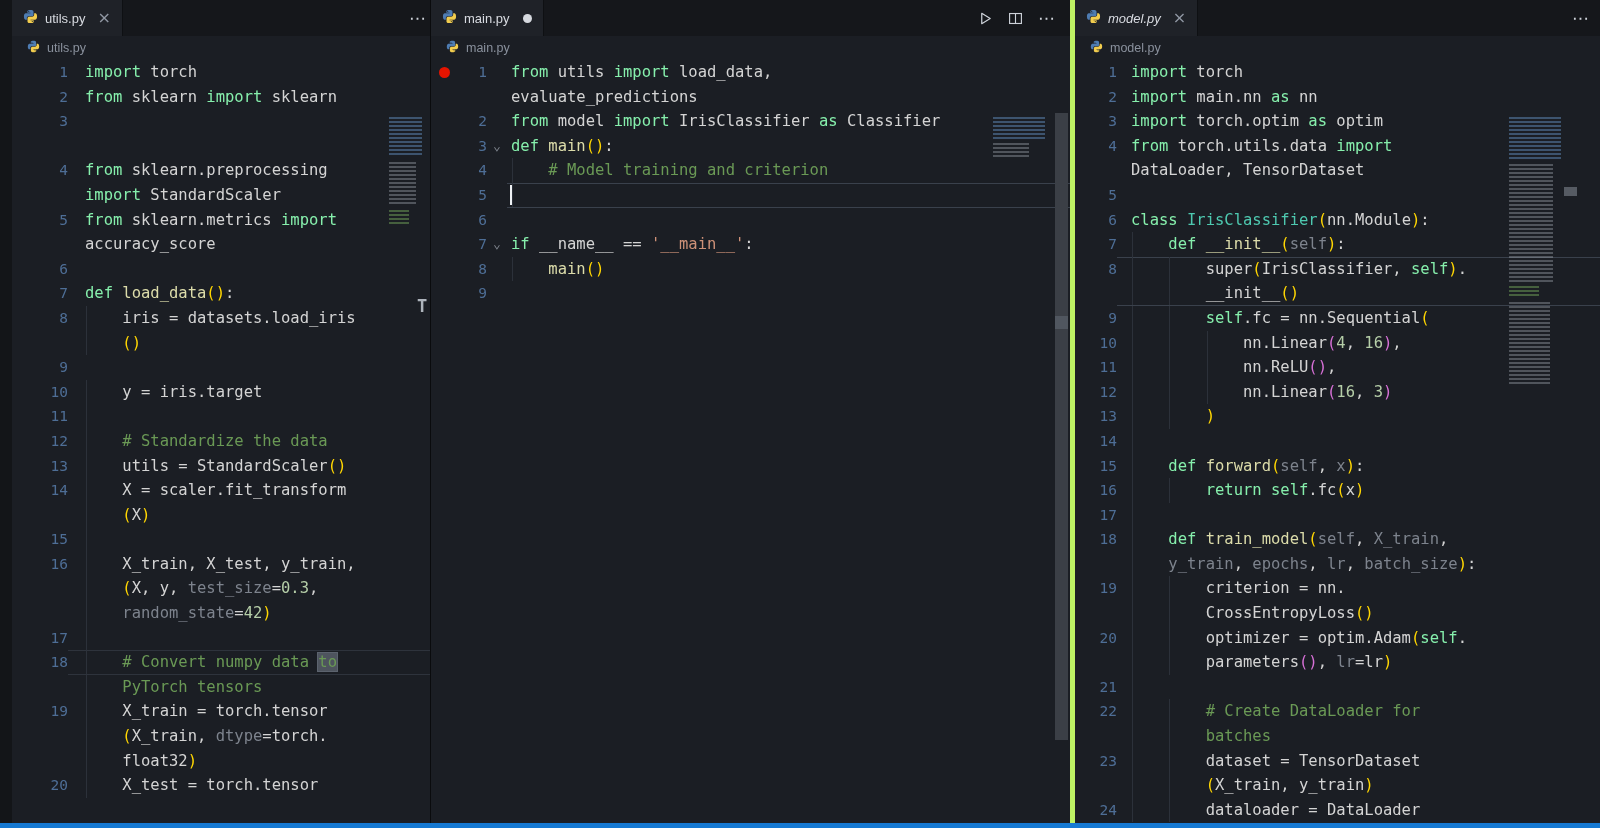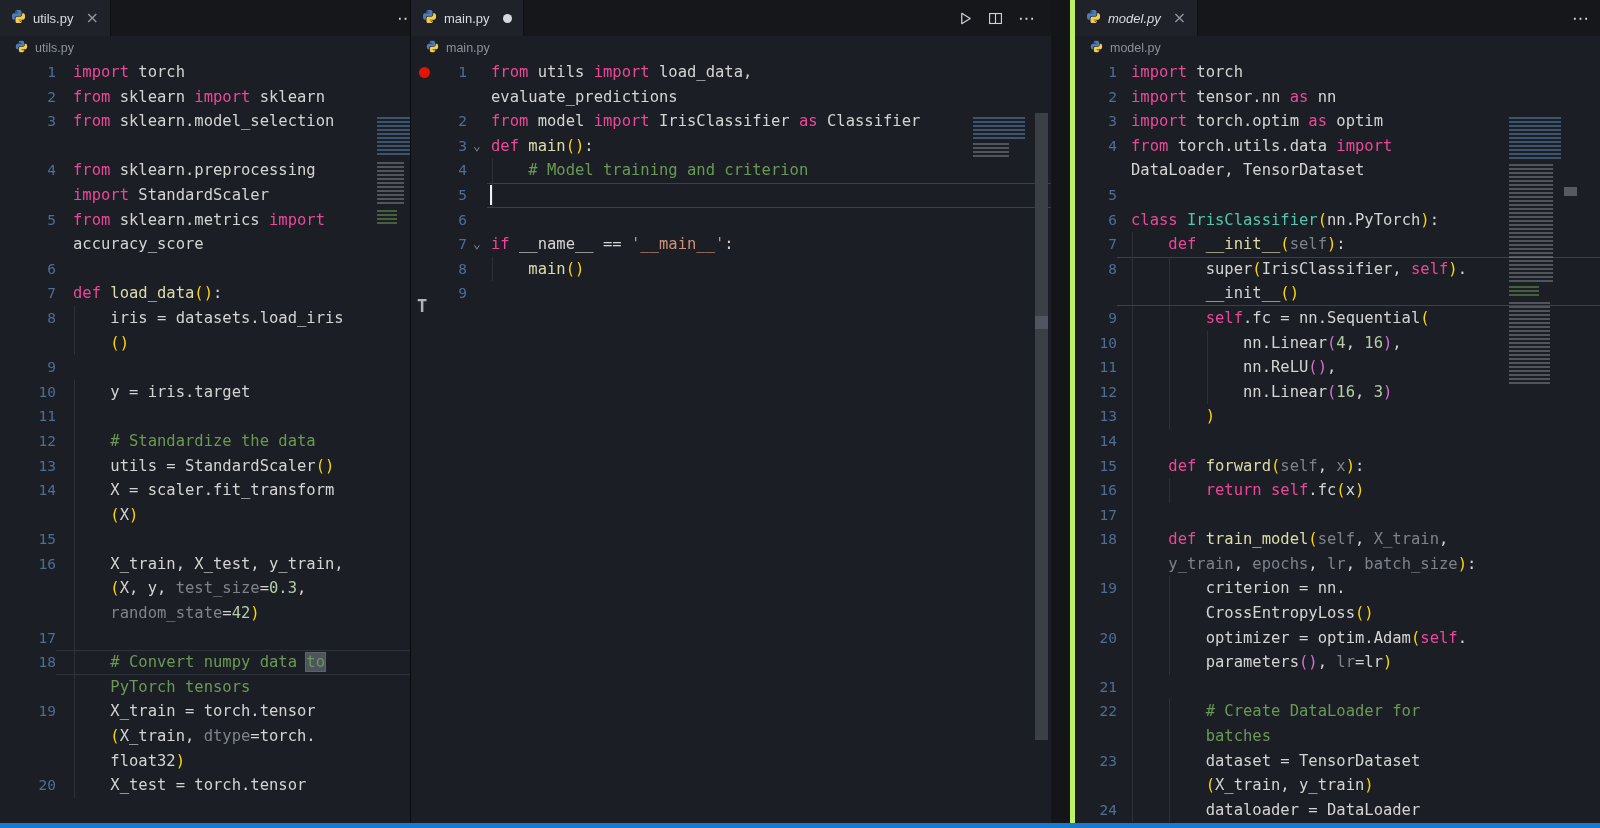--- a/index.html
+++ b/index.html
@@ -1,20 +1,20 @@
 <!DOCTYPE html>
 <html><head>
 <meta charset="utf-8">
 <style>
   html,body{margin:0;padding:0;width:1600px;height:828px;overflow:hidden;background:#131518;
             font-family:"Liberation Sans",sans-serif;}
   .workbench{position:relative;width:1600px;height:828px;background:#131518;}
   .pane{position:absolute;top:0;bottom:0;background:#1b1e24;overflow:hidden;}
-  #pane-0{left:0;width:430px;}
-  #pane-1{left:410px;width:640px;border-left:1px solid #0a0b0d;}
+  #pane-0{left:12px;width:430px;}
+  #pane-1{left:430px;width:640px;border-left:1px solid #0a0b0d;}
   #pane-2{left:1070px;width:530px;border-left:5px solid #bef264;}
 
   .tabbar{height:36px;background:#15171b;display:flex;align-items:stretch;}
   .tab{display:flex;align-items:center;gap:7px;padding:0 11px;background:#1f2228;
        border-right:1px solid #0e1013;color:#d8dbe1;font-size:13px;cursor:pointer;}
   .tab.preview .tab-label{font-style:italic;}
   .tab-label{white-space:nowrap;}
   .tab-close{color:#9097a3;font-size:16px;line-height:1;margin-left:5px;font-family:"DejaVu Sans",sans-serif;}
   .dirty-dot{width:9px;height:9px;border-radius:50%;background:#d6d9df;margin-left:6px;}
   .tab-actions{margin-left:auto;display:flex;align-items:center;gap:15px;padding-right:15px;color:#ced3da;}
@@ -36,21 +36,21 @@
 
   .brk{position:absolute;left:8px;top:50%;width:11px;height:11px;margin-top:-5px;
        border-radius:50%;background:#e51400;}
   .gd{position:absolute;top:0;bottom:0;width:1px;background:#2c313a;}
   .cursor{position:absolute;left:3px;top:2px;bottom:3px;width:2px;background:#eef1f4;}
 
   .cl-t::before{content:"";position:absolute;left:0;right:0;top:0;height:1px;background:#3a414c;}
   .cl-b::after{content:"";position:absolute;left:0;right:0;bottom:0;height:1px;background:#3a414c;}
   .soft::before,.soft::after{background:#2e333c;}
 
-  .tk-k{color:#ec4899;} .tk-p{color:#d4d4d4;} .tk-f{color:#dcdcaa;} .tk-c{color:#4ec9b0;}
+  .tk-k{color:#86efac;} .tk-p{color:#d4d4d4;} .tk-f{color:#dcdcaa;} .tk-c{color:#4ec9b0;}
   .tk-s{color:#ce9178;} .tk-cm{color:#6a9955;} .tk-n{color:#b5cea8;} .tk-g{color:#7d838d;}
   .tk-b1{color:#ffd602;} .tk-b2{color:#d670d6;}
   .tk-sel{background:#4e545e;outline:1px solid #5c636e;}
 
   .minimap{position:absolute;opacity:.9;}
   .mm-block{background-clip:content-box;}
   .vscroll{position:absolute;top:53px;right:3px;width:13px;height:627px;background:#3b3f46;}
   .vscroll-hl{position:absolute;left:0;right:0;top:203px;height:13px;background:#50565f;}
   .ovmark{position:absolute;top:127px;right:28px;width:13px;height:9px;background:#565b63;}
 
@@ -94,21 +94,20 @@
           <div class="row">
             <div class="gut g0"><span>1</span></div>
             <div class="codewrap cw0"><span class="tk-k">import</span><span class="tk-p"> torch</span></div>
           </div>
           <div class="row">
             <div class="gut g0"><span>2</span></div>
             <div class="codewrap cw0"><span class="tk-k">from</span><span class="tk-p"> sklearn </span><span class="tk-k">import</span><span class="tk-p"> sklearn</span></div>
           </div>
           <div class="row">
             <div class="gut g0"><span>3</span></div>
-            <div class="codewrap cw0"><span class="tk-k">from</span><span class="tk-p"> sklearn.model_selection</span></div>
           </div>
           <div class="row">
             <div class="gut g0"><span></span></div>
           </div>
           <div class="row">
             <div class="gut g0"><span>4</span></div>
             <div class="codewrap cw0"><span class="tk-k">from</span><span class="tk-p"> sklearn.preprocessing</span></div>
           </div>
           <div class="row">
             <div class="gut g0"><span></span></div>
@@ -343,41 +342,41 @@
       <span>model.py</span>
     </div>
     <div class="editor">
       <div id="rows-2">
           <div class="row">
             <div class="gut g2"><span>1</span></div>
             <div class="codewrap cw2"><span class="tk-k">import</span><span class="tk-p"> torch</span></div>
           </div>
           <div class="row">
             <div class="gut g2"><span>2</span></div>
-            <div class="codewrap cw2"><span class="tk-k">import</span><span class="tk-p"> tensor.nn </span><span class="tk-k">as</span><span class="tk-p"> nn</span></div>
+            <div class="codewrap cw2"><span class="tk-k">import</span><span class="tk-p"> main.nn </span><span class="tk-k">as</span><span class="tk-p"> nn</span></div>
           </div>
           <div class="row">
             <div class="gut g2"><span>3</span></div>
             <div class="codewrap cw2"><span class="tk-k">import</span><span class="tk-p"> torch.optim </span><span class="tk-k">as</span><span class="tk-p"> optim</span></div>
           </div>
           <div class="row">
             <div class="gut g2"><span>4</span></div>
             <div class="codewrap cw2"><span class="tk-k">from</span><span class="tk-p"> torch.utils.data </span><span class="tk-k">import</span></div>
           </div>
           <div class="row">
             <div class="gut g2"><span></span></div>
             <div class="codewrap cw2"><span class="tk-p">DataLoader, TensorDataset</span></div>
           </div>
           <div class="row">
             <div class="gut g2"><span>5</span></div>
             <div class="codewrap cw2"></div>
           </div>
           <div class="row">
             <div class="gut g2"><span>6</span></div>
-            <div class="codewrap cw2"><span class="tk-k">class</span><span class="tk-c"> IrisClassifier</span><span class="tk-b1">(</span><span class="tk-p">nn.PyTorch</span><span class="tk-b1">)</span><span class="tk-p">:</span></div>
+            <div class="codewrap cw2"><span class="tk-k">class</span><span class="tk-c"> IrisClassifier</span><span class="tk-b1">(</span><span class="tk-p">nn.Module</span><span class="tk-b1">)</span><span class="tk-p">:</span></div>
           </div>
           <div class="row">
             <div class="gut g2"><span>7</span></div>
             <div class="codewrap cw2"><span class="gd" style="left: 15px;"></span><span class="tk-p">    </span><span class="tk-k">def</span><span class="tk-f"> __init__</span><span class="tk-b1">(</span><span class="tk-g">self</span><span class="tk-b1">)</span><span class="tk-p">:</span></div>
           </div>
           <div class="row">
             <div class="gut g2"><span>8</span></div>
             <div class="codewrap cw2 cl-t"><span class="gd" style="left: 15px;"></span><span class="gd" style="left: 52.32px;"></span><span class="tk-p">        super</span><span class="tk-b1">(</span><span class="tk-p">IrisClassifier, </span><span class="tk-k">self</span><span class="tk-b1">)</span><span class="tk-p">.</span></div>
           </div>
           <div class="row">

